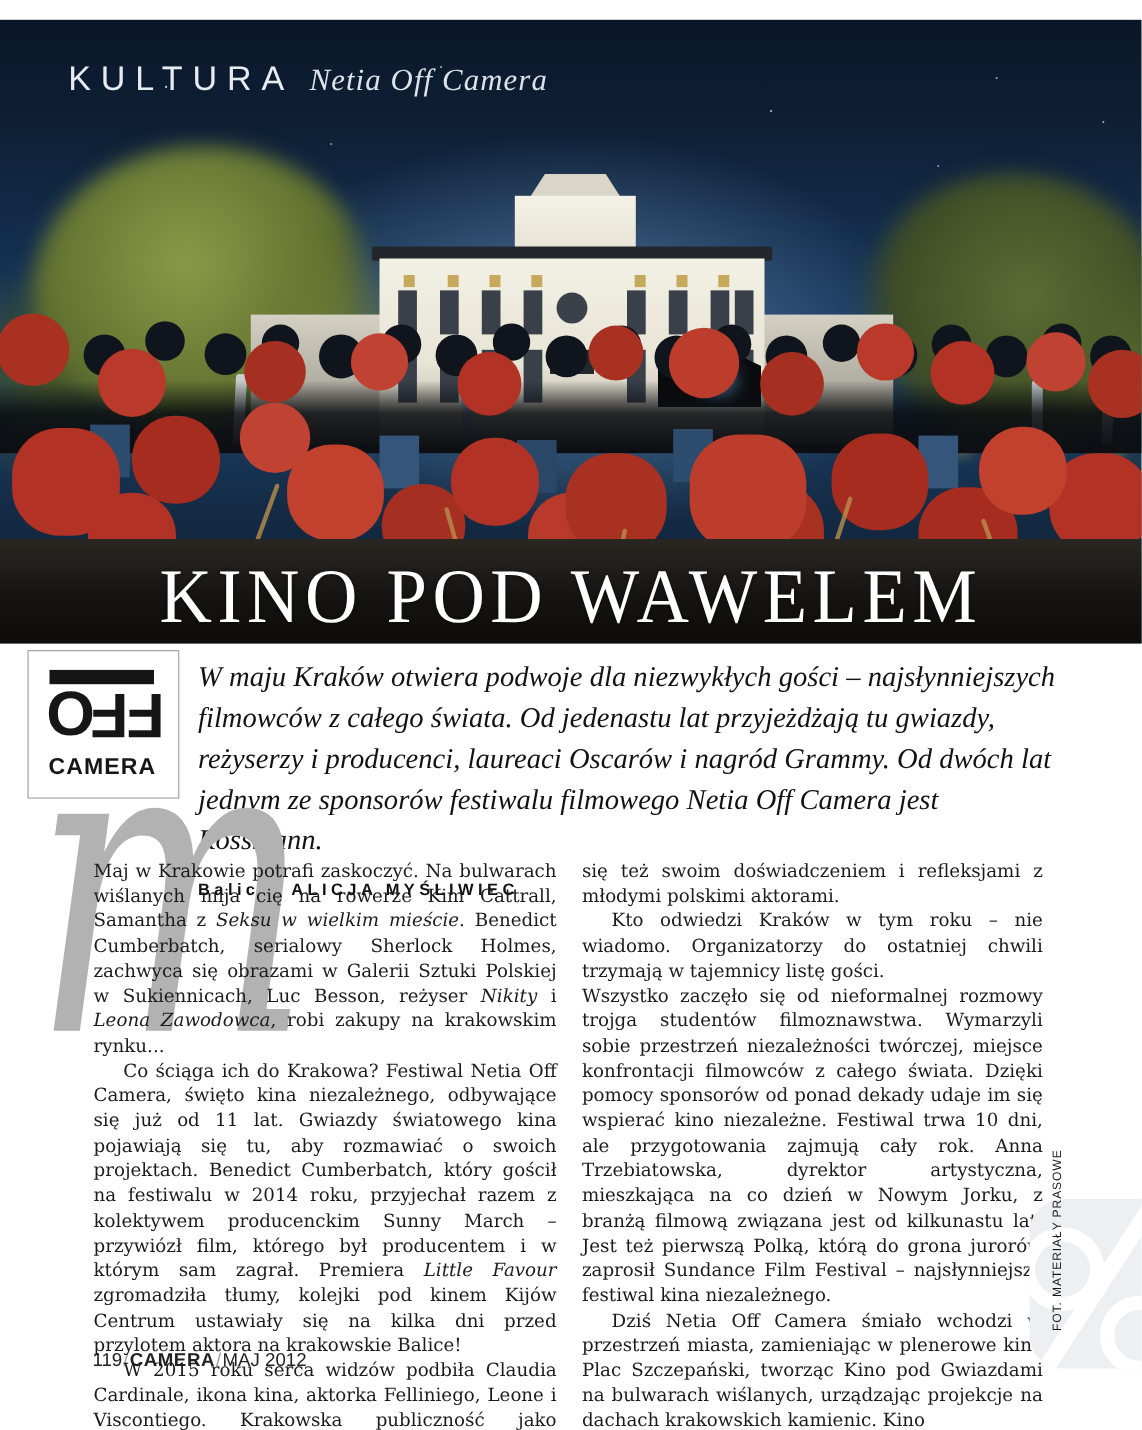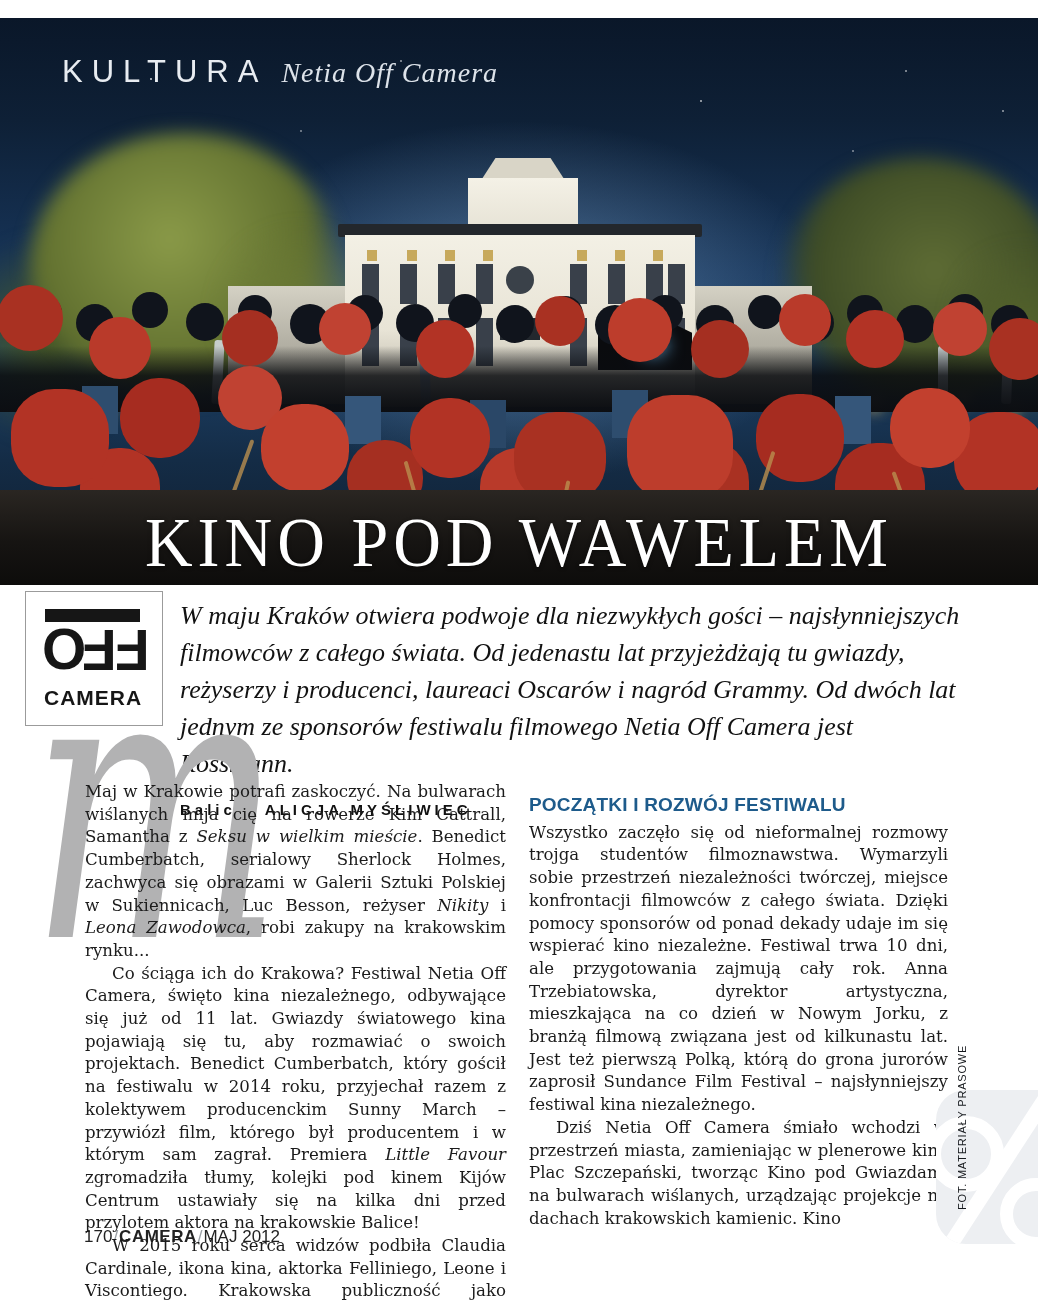--- a/index.html
+++ b/index.html
@@ -190,33 +190,34 @@
   <div class="dropcap">m</div>
 
   <div class="col col-left">
       <p class="para"><span>Maj w Krakowie potrafi zaskoczyć. Na bulwarach wiślanych mija cię na rowerze Kim Cattrall, Samantha z </span><i>Seksu w wielkim mieście</i><span>. Benedict Cumberbatch, serialowy Sherlock Holmes, zachwyca się obrazami w Galerii Sztuki Polskiej w Sukiennicach, Luc Besson, reżyser </span><i>Nikity</i><span> i </span><i>Leona Zawodowca</i><span>, robi zakupy na krakowskim rynku...</span></p>
       <p class="para indent"><span>Co ściąga ich do Krakowa? Festiwal Netia Off Camera, święto kina niezależnego, odbywające się już od 11 lat. Gwiazdy światowego kina pojawiają się tu, aby rozmawiać o swoich projektach. Benedict Cumberbatch, który gościł na festiwalu w 2014 roku, przyjechał razem z kolektywem producenckim Sunny March – przywiózł film, którego był producentem i w którym sam zagrał. Premiera </span><i>Little Favour</i><span> zgromadziła tłumy, kolejki pod kinem Kijów Centrum ustawiały się na kilka dni przed przylotem aktora na krakowskie Balice!</span></p>
       <p class="para indent"><span>W 2015 roku serca widzów podbiła Claudia Cardinale, ikona kina, aktorka Felliniego, Leone i Viscontiego. Krakowska publiczność jako pierwsza w kraju zobaczyła najnowszą produkcję z jej udziałem, </span></p>
     </div>
 
   <div class="col col-right">
     <div>
+        <p class="para"><span>się też swoim doświadczeniem i refleksjami z młodymi polskimi aktorami.</span></p>
+        <p class="para indent"><span>Kto odwiedzi Kraków w tym roku – nie wiadomo. Organizatorzy do ostatniej chwili trzymają w tajemnicy listę gości.</span></p>
       </div>
-    <h2 class="section-heading">POCZĄTKI I ROZWÓJ FESTIWALU</h2>
     <div>
         <p class="para"><span>Wszystko zaczęło się od nieformalnej rozmowy trojga studentów filmoznawstwa. Wymarzyli sobie przestrzeń niezależności twórczej, miejsce konfrontacji filmowców z całego świata. Dzięki pomocy sponsorów od ponad dekady udaje im się wspierać kino niezależne. Festiwal trwa 10 dni, ale przygotowania zajmują cały rok. Anna Trzebiatowska, dyrektor artystyczna, mieszkająca na co dzień w Nowym Jorku, z branżą filmową związana jest od kilkunastu lat. Jest też pierwszą Polką, którą do grona jurorów zaprosił Sundance Film Festival – najsłynniejszy festiwal kina niezależnego.</span></p>
         <p class="para indent"><span>Dziś Netia Off Camera śmiało wchodzi w przestrzeń miasta, zamieniając w plenerowe kina Plac Szczepański, tworząc Kino pod Gwiazdami na bulwarach wiślanych, urządzając projekcje na dachach krakowskich kamienic. Kino</span></p>
       </div>
   </div>
 
   <div class="photo-credit">FOT. MATERIAŁY PRASOWE</div>
 
   <div class="badge">
     <div class="bar"></div>
     <div class="ring1"></div>
     <div class="ring2"></div>
   </div>
 
   <div class="footer">
-    <span>170</span><span class="sep">/</span><span class="brand">CAMERA</span><span class="sep">/</span><span>MAJ 2012</span>
+    <span>119</span><span class="sep">/</span><span class="brand">CAMERA</span><span class="sep">/</span><span>MAJ 2012</span>
   </div>
 
 </div>
 
 </body></html>

